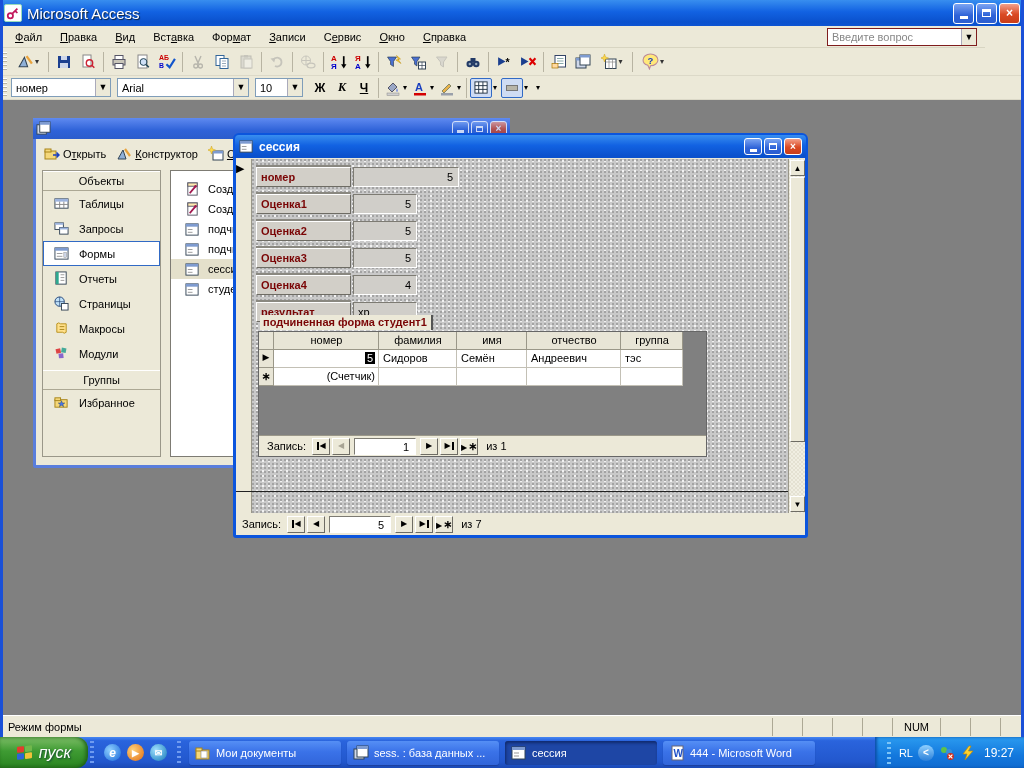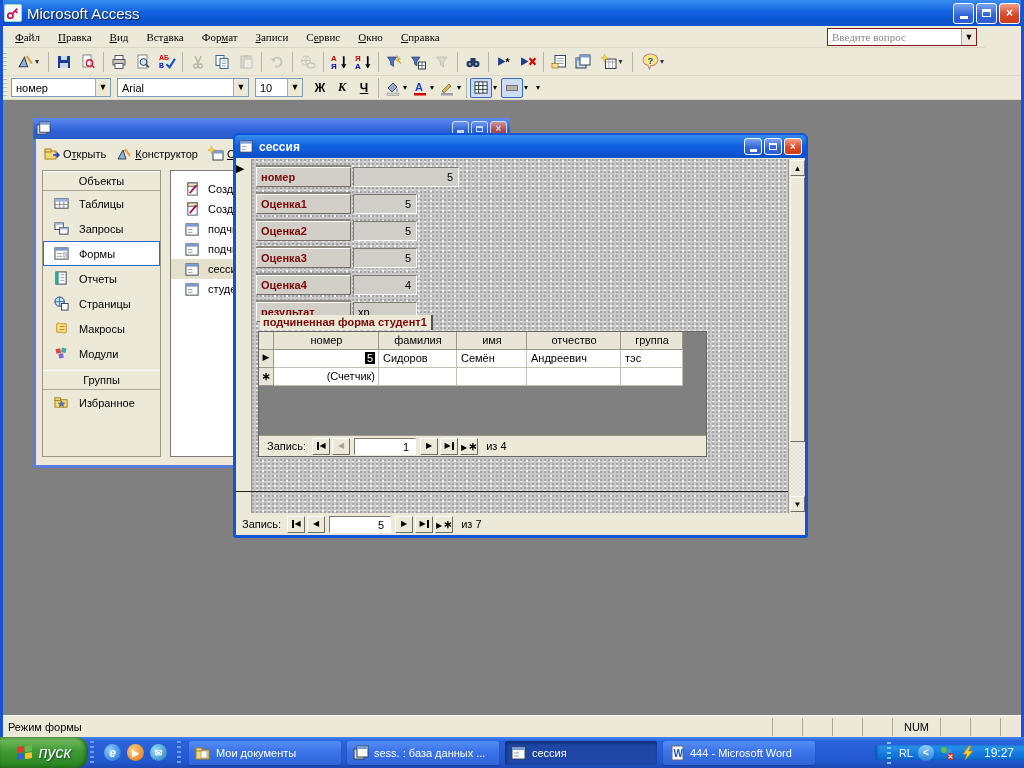--- a/index.html
+++ b/index.html
@@ -19,21 +19,21 @@
   .winbtns { margin-left:auto; display:flex; gap:2px; }
   .wbtn { width:21px; height:21px; border-radius:3px; border:1px solid #fff;
     background:linear-gradient(180deg,#7ba4f2,#2f63d8 60%,#2c5ecf); color:#fff; font-weight:bold;
     display:flex; align-items:center; justify-content:center; font-size:12px; }
   .wbtn.close { background:linear-gradient(180deg,#f3a08a,#da4a24 55%,#c93d18); }
   .glyph-min { width:8px; height:3px; background:#fff; margin-top:9px; }
   .glyph-restore { width:9px; height:8px; border:1px solid #fff; border-top:3px solid #fff; }
 
   
   #menubar { position:absolute; left:0; top:26px; width:985px; height:22px; background:#ece9d8;
-    display:flex; align-items:center; padding-left:6px; border-bottom:1px solid #d8d5c2;font-family:Liberation Serif, serif;}
+    display:flex; align-items:center; padding-left:6px; border-bottom:1px solid #d8d5c2;}
   .menu-item { padding:3px 9px; cursor:default; }
   .menu-item u { text-decoration:underline; }
   #question-box { position:absolute; right:8px; top:2px; width:150px; height:18px; background:#fff;
     border:1px solid #7f1d1d; display:flex; align-items:center; }
   #question-box .ph { color:#888; padding-left:4px; flex:1; }
   #question-box .qb-arrow { width:15px; height:100%; background:#ece9d8; border-left:1px solid #aab; text-align:center; font-size:9px; line-height:16px;}
 
   
   .toolbar { position:absolute; left:0; width:1024px; background:#ece9d8; display:flex; align-items:center; border-bottom:1px solid #dcd9c8; }
   #tb-main { top:48px; height:28px; }
@@ -149,21 +149,21 @@
   .flag i { border-radius:1px; }
   .qlaunch { display:flex; align-items:center; gap:6px; margin:0 8px; }
   .ql-icon { width:17px; height:17px; border-radius:50%; display:flex; align-items:center; justify-content:center; color:#fff; font-weight:bold; font-size:12px; }
   .tb-div { width:4px; height:24px; margin:0 2px;
     background:repeating-linear-gradient(180deg,#6f9bf0 0 2px,transparent 2px 5px); }
   .task-btn { width:152px; height:24px; margin-left:6px; border-radius:3px;
     background:linear-gradient(180deg,#558ff5,#3a72e8 45%,#3165da); color:#fff;
     display:flex; align-items:center; gap:5px; padding:0 6px; box-shadow:0 1px 1px #1b3f9d; white-space:nowrap; overflow:hidden;}
   .task-btn.active { background:#1e46a5; box-shadow:inset 1px 2px 3px #102a6d; }
   .task-btn .tlabel{ overflow:hidden; text-overflow:ellipsis; }
-  #tray { margin-left:auto; height:15px; display:flex; align-items:center; gap:5px; padding:0 10px 0 12px;
+  #tray { margin-left:auto; height:31px; display:flex; align-items:center; gap:5px; padding:0 10px 0 12px;
     background:linear-gradient(180deg,#2b9bf0,#1378dd 60%,#0f6ad0); box-shadow:inset 2px 0 3px #0c4fa8; color:#fff; }
   .tray-sep { width:4px; height:22px; background:repeating-linear-gradient(180deg,#7cc4f7 0 2px,transparent 2px 5px); margin-right:3px;}
   .tray-chevron { width:16px; height:16px; border-radius:50%; background:linear-gradient(180deg,#8fd0ff,#2a7fd8); color:#fff; font-weight:bold; font-size:10px; display:flex;align-items:center;justify-content:center;}
   #clock { font-size:12px; margin-left:3px; }
 
   svg { display:block; }
 </style>
 </head>
 <body>
 
@@ -702,21 +702,21 @@
           <span class="navbox">1</span>
           <span class="navbtn">
               <span class="g">▶</span>
             </span>
           <span class="navbtn">
               <span class="g g-last">▶</span>
             </span>
           <span class="navbtn">
               <span class="g g-new">▶<span class="ast">∗</span></span>
             </span>
-          <span class="nav-of">из 4</span>
+          <span class="nav-of">из 1</span>
         </div>
       </div>
 
       <div id="form-hline"></div>
 
       <div id="v-scroll">
         <span class="sb-arrow" style="top:1px;">▲</span>
         <span id="sb-thumb"></span>
         <span class="sb-arrow" style="bottom:1px;">▼</span>
       </div>

